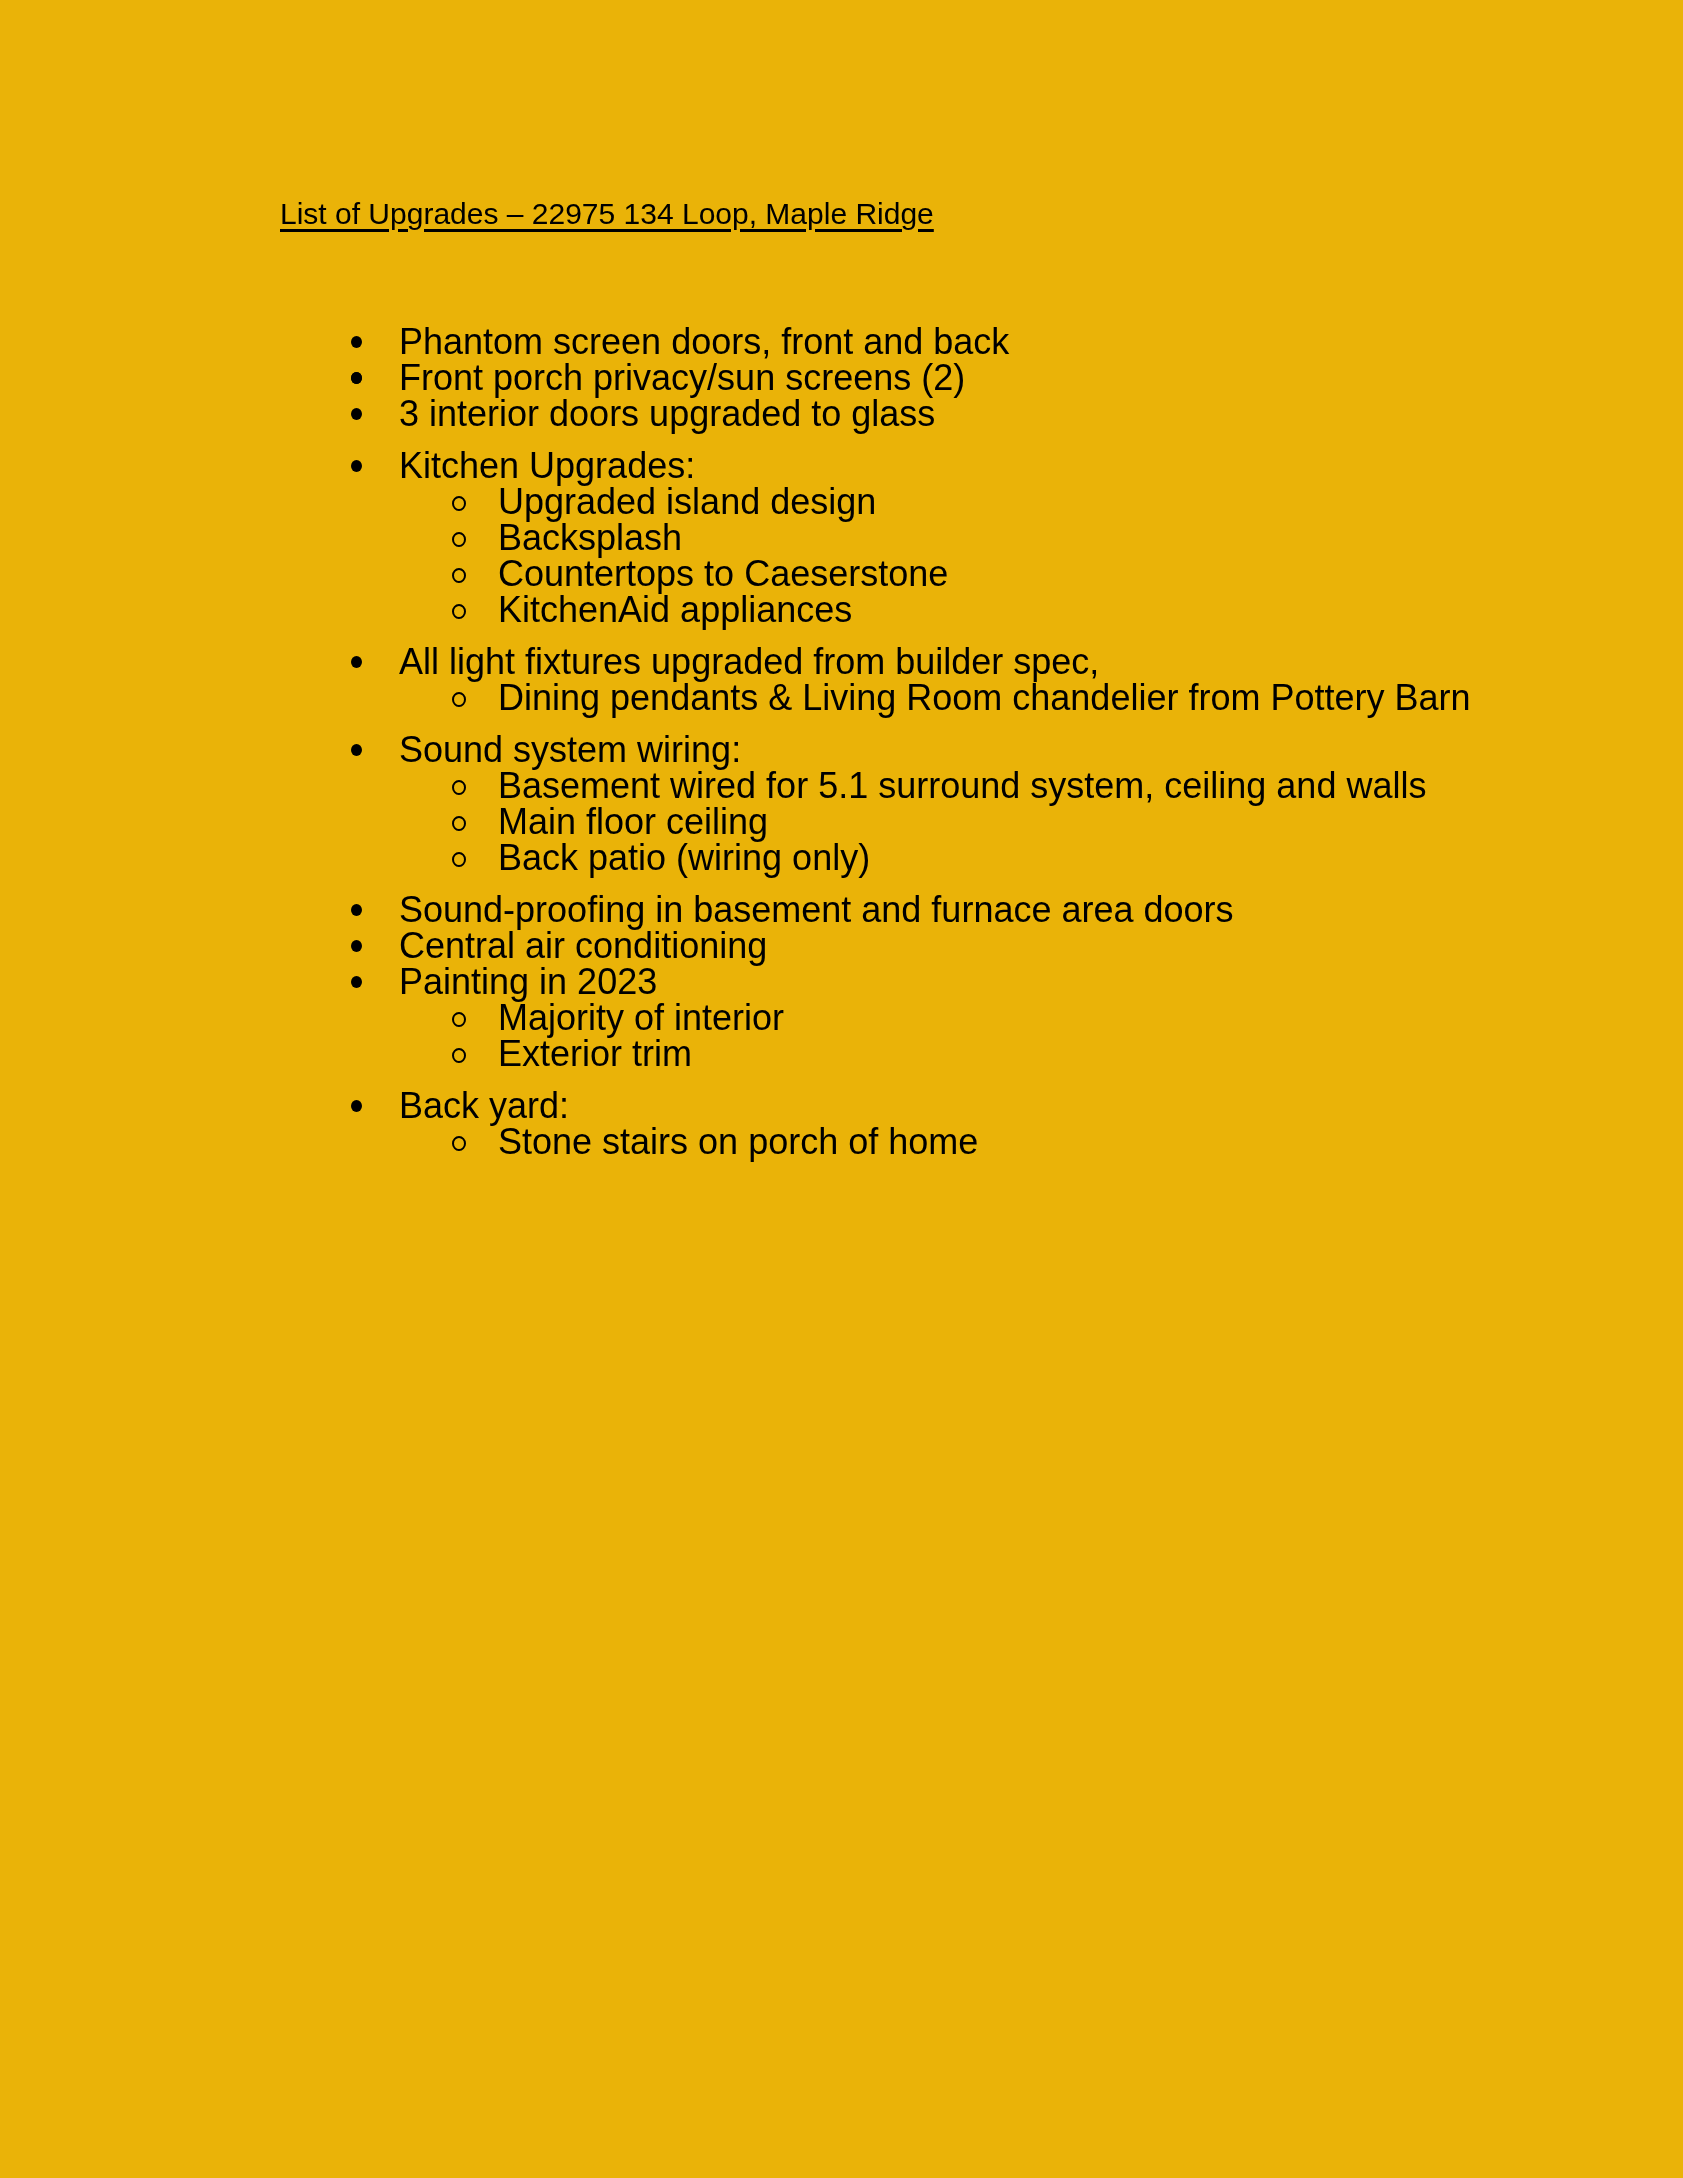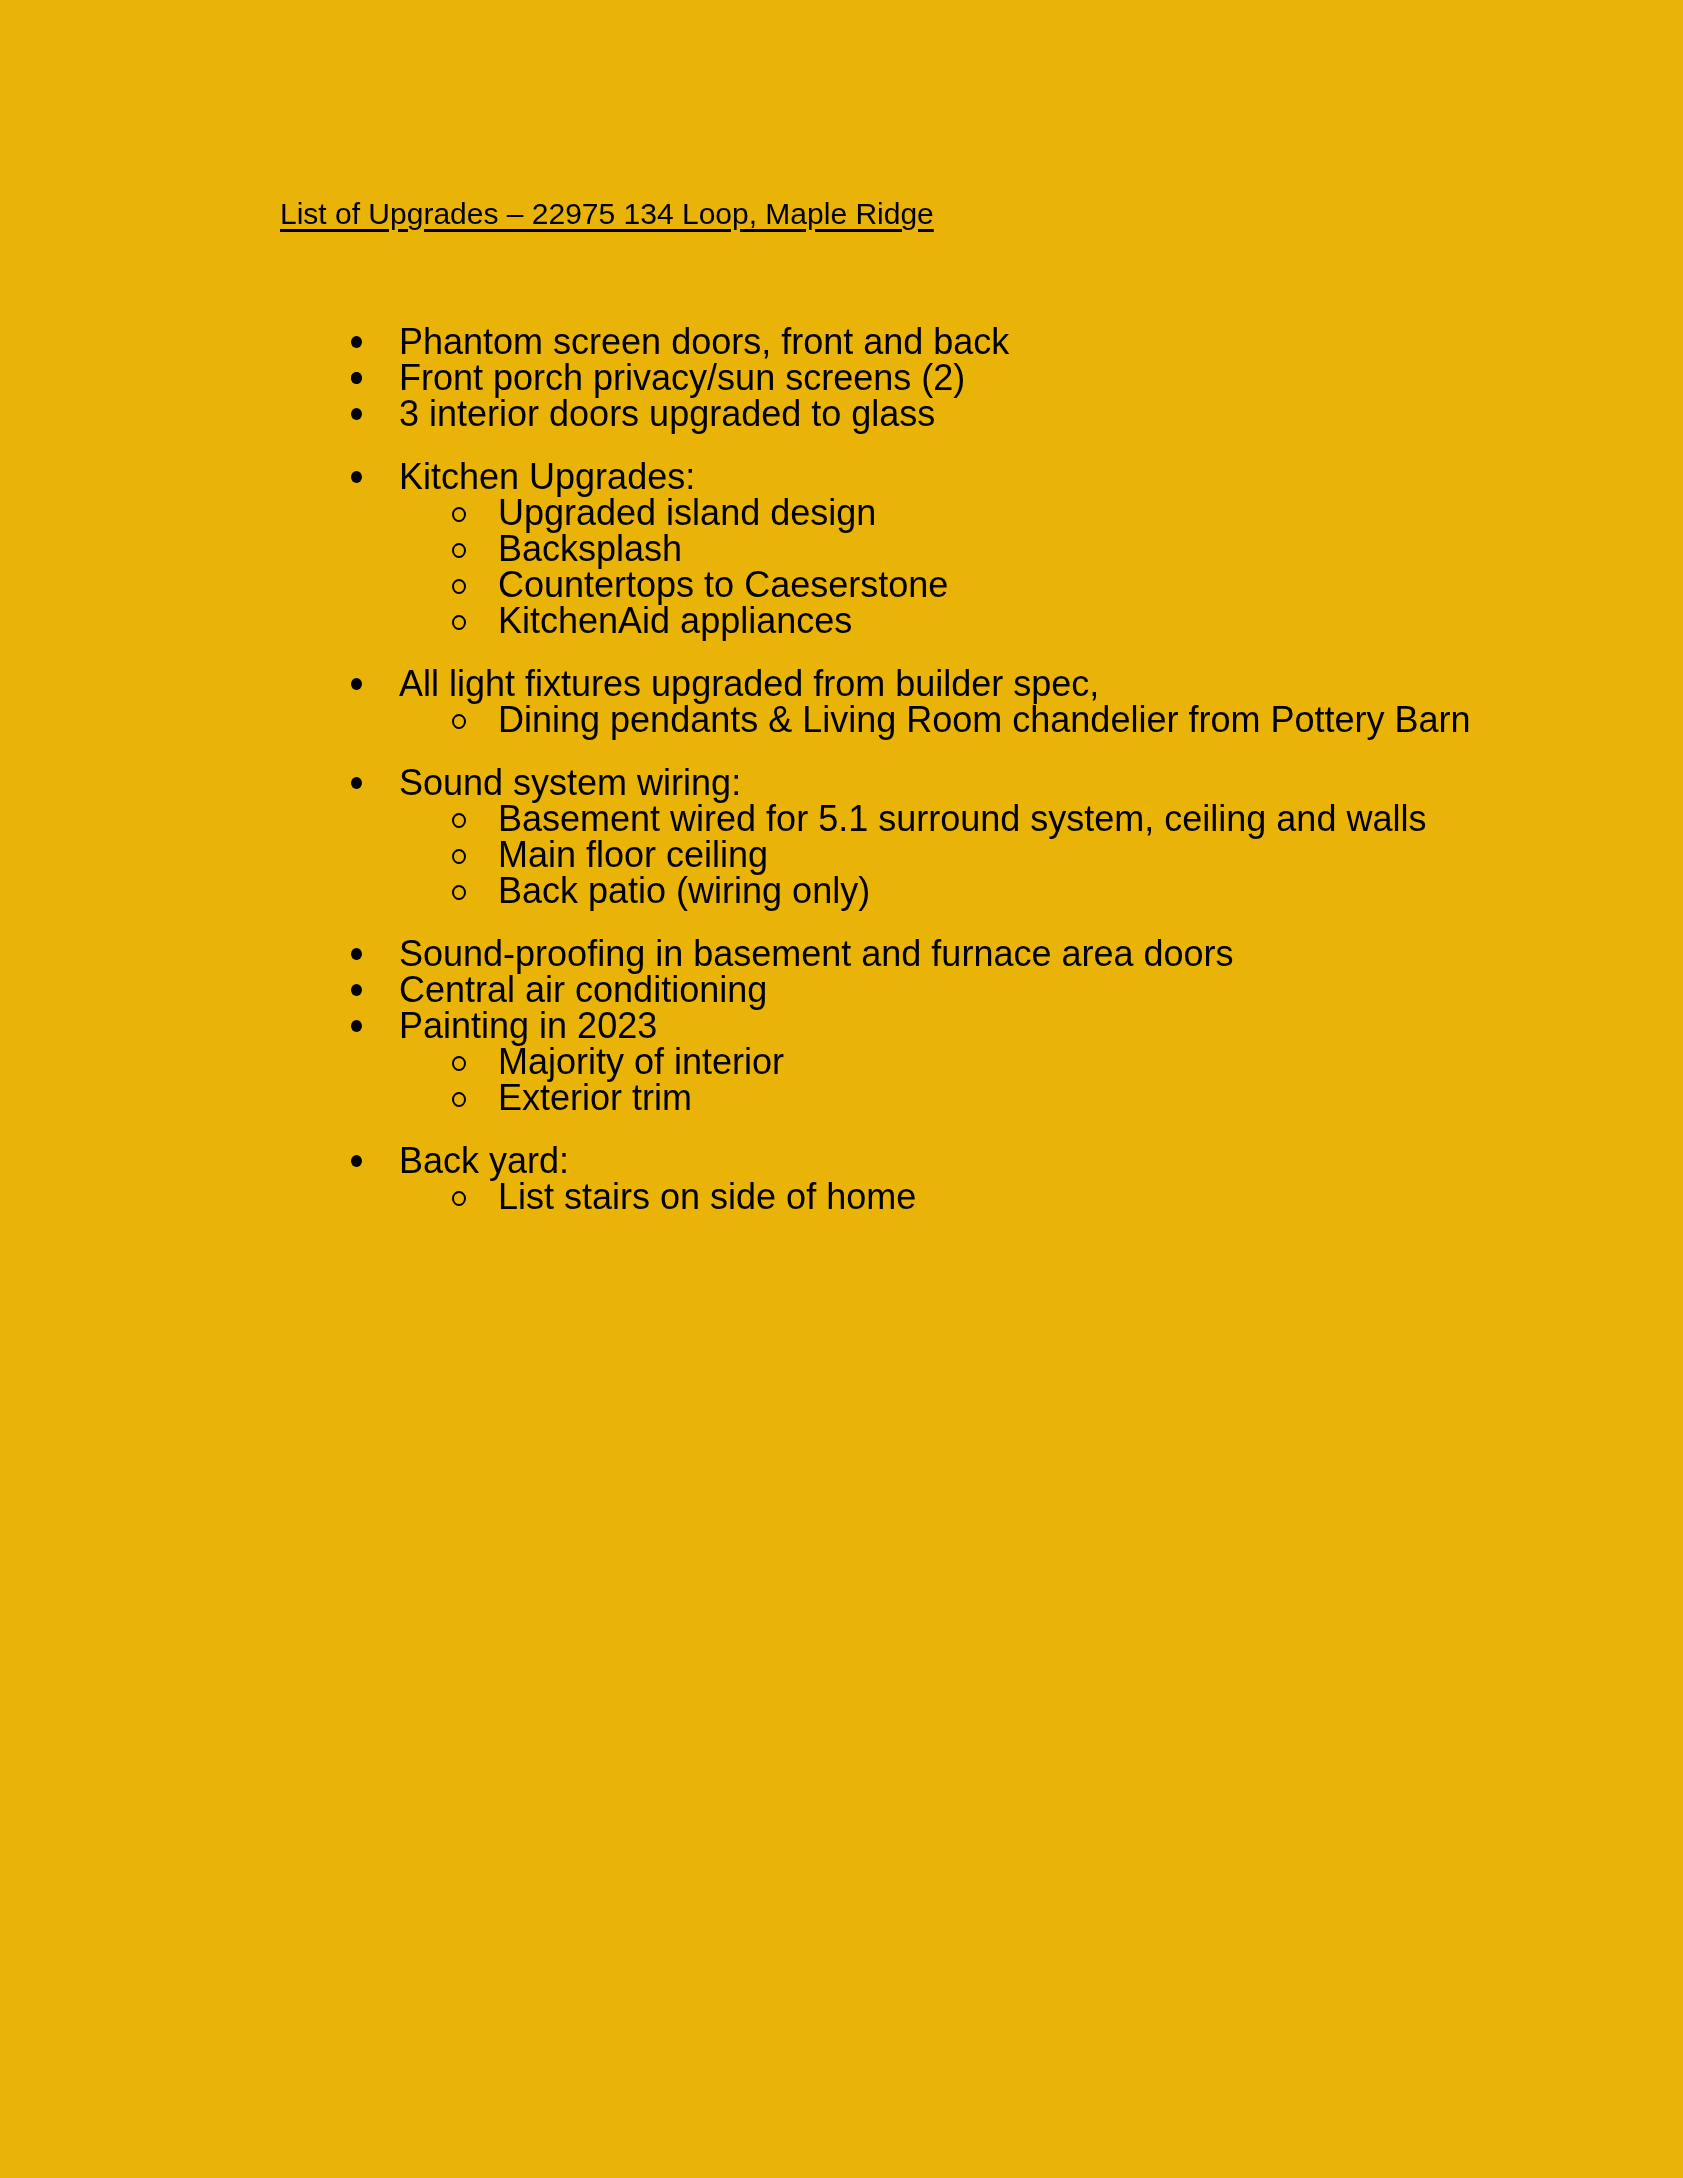--- a/index.html
+++ b/index.html
@@ -31,21 +31,21 @@
     text-decoration-thickness: 3px;
     text-underline-offset: 5px;
     white-space: nowrap;
   }
   .item {
     position: relative;
     font-size: 36px;
     line-height: 36px;
     white-space: nowrap;
   }
-  .item.gap { margin-top: 27px; }
+  .item.gap { margin-top: 16px; }
   .item.level1 { padding-left: 119px; }
   .item.level2 { padding-left: 218px; }
   .bullet {
     position: absolute;
     display: block;
   }
   .level1 .bullet {
     left: 71px;
     top: 12px;
     width: 11px;
@@ -84,17 +84,17 @@
         <div class="item level1 gap"><span class="bullet"></span><span>Sound system wiring:</span></div>
         <div class="item level2"><span class="bullet"></span><span>Basement wired for 5.1 surround system, ceiling and walls</span></div>
         <div class="item level2"><span class="bullet"></span><span>Main floor ceiling</span></div>
         <div class="item level2"><span class="bullet"></span><span>Back patio (wiring only)</span></div>
         <div class="item level1 gap"><span class="bullet"></span><span>Sound-proofing in basement and furnace area doors</span></div>
         <div class="item level1"><span class="bullet"></span><span>Central air conditioning</span></div>
         <div class="item level1"><span class="bullet"></span><span>Painting in 2023</span></div>
         <div class="item level2"><span class="bullet"></span><span>Majority of interior</span></div>
         <div class="item level2"><span class="bullet"></span><span>Exterior trim</span></div>
         <div class="item level1 gap"><span class="bullet"></span><span>Back yard:</span></div>
-        <div class="item level2"><span class="bullet"></span><span>List stairs on side of home</span></div>
+        <div class="item level2"><span class="bullet"></span><span>Stone stairs on porch of home</span></div>
       </div>
   </div>
 </div>
 
 
 </body></html>

